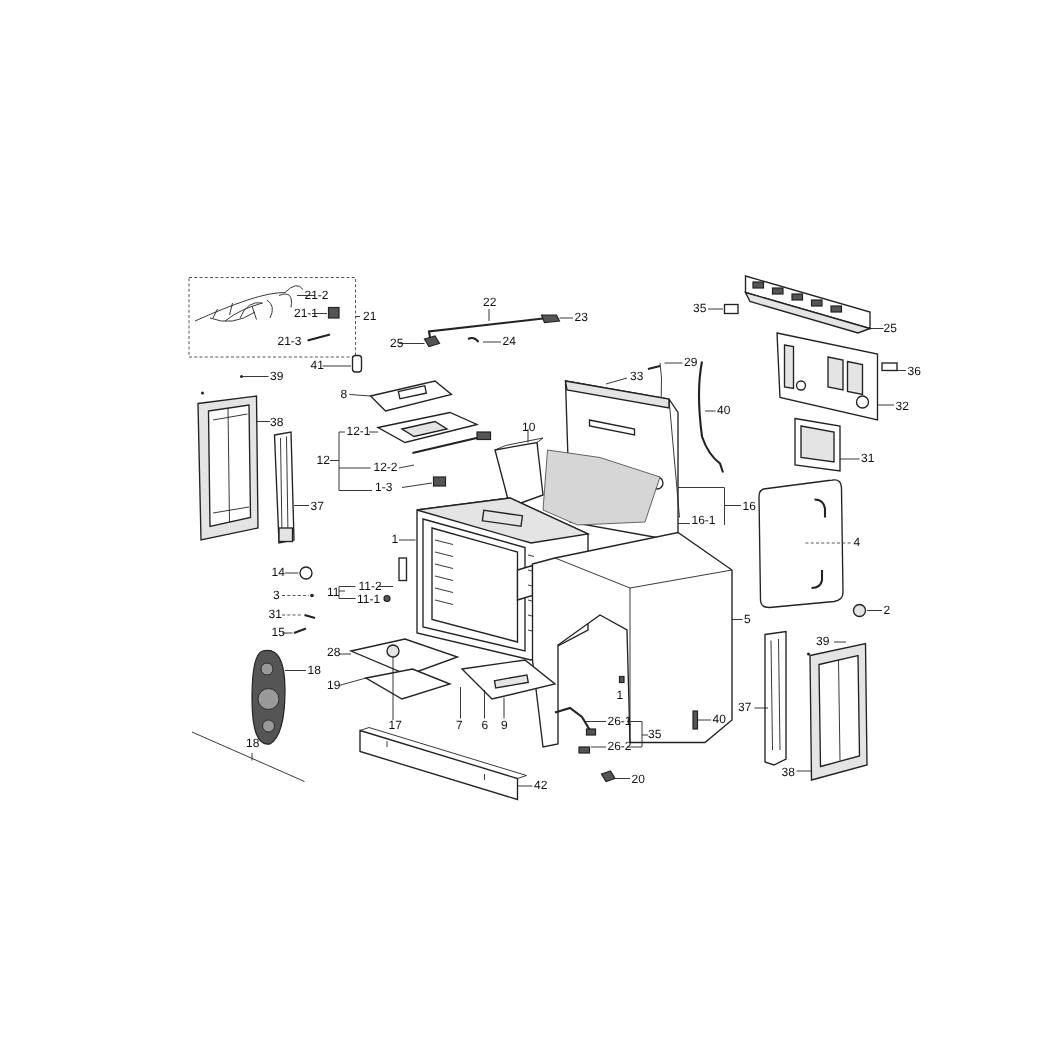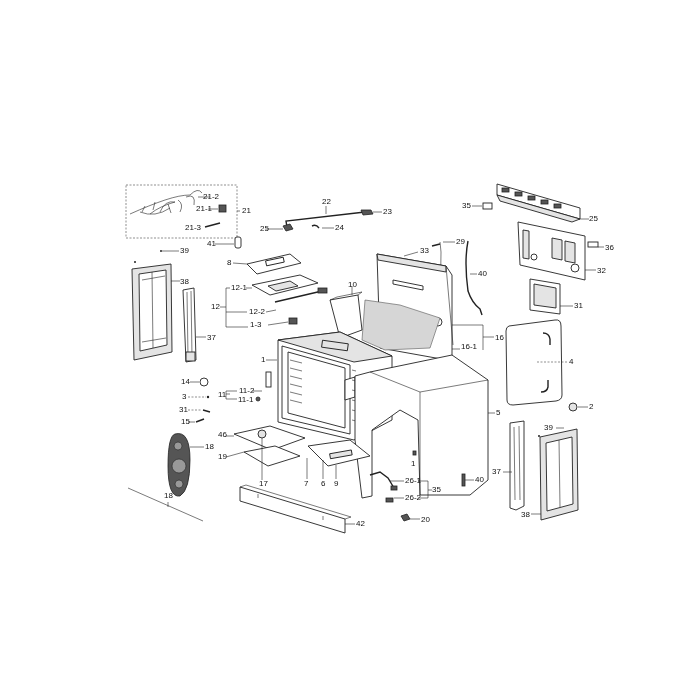--- a/index.html
+++ b/index.html
@@ -288,21 +288,21 @@
 <span class="lbl" style="left:181px;top:378px">14</span>
 <span class="lbl" style="left:182px;top:393px">3</span>
 <span class="lbl" style="left:218px;top:391px">11</span>
 <span class="lbl" style="left:239px;top:387px">11-2</span>
 <span class="lbl" style="left:238px;top:396px">11-1</span>
 <span class="lbl" style="left:179px;top:406px">31</span>
 <span class="lbl" style="left:181px;top:418px">15</span>
 <span class="lbl" style="left:496px;top:409px">5</span>
 <span class="lbl" style="left:589px;top:403px">2</span>
 <span class="lbl" style="left:544px;top:424px">39</span>
-<span class="lbl" style="left:218px;top:431px">46</span>
+<span class="lbl" style="left:218px;top:431px">28</span>
 <span class="lbl" style="left:205px;top:443px">18</span>
 <span class="lbl" style="left:218px;top:453px">19</span>
 <span class="lbl" style="left:411px;top:460px">1</span>
 <span class="lbl" style="left:259px;top:480px">17</span>
 <span class="lbl" style="left:304px;top:480px">7</span>
 <span class="lbl" style="left:321px;top:480px">6</span>
 <span class="lbl" style="left:334px;top:480px">9</span>
 <span class="lbl" style="left:405px;top:477px">26-1</span>
 <span class="lbl" style="left:432px;top:486px">35</span>
 <span class="lbl" style="left:405px;top:494px">26-2</span>

